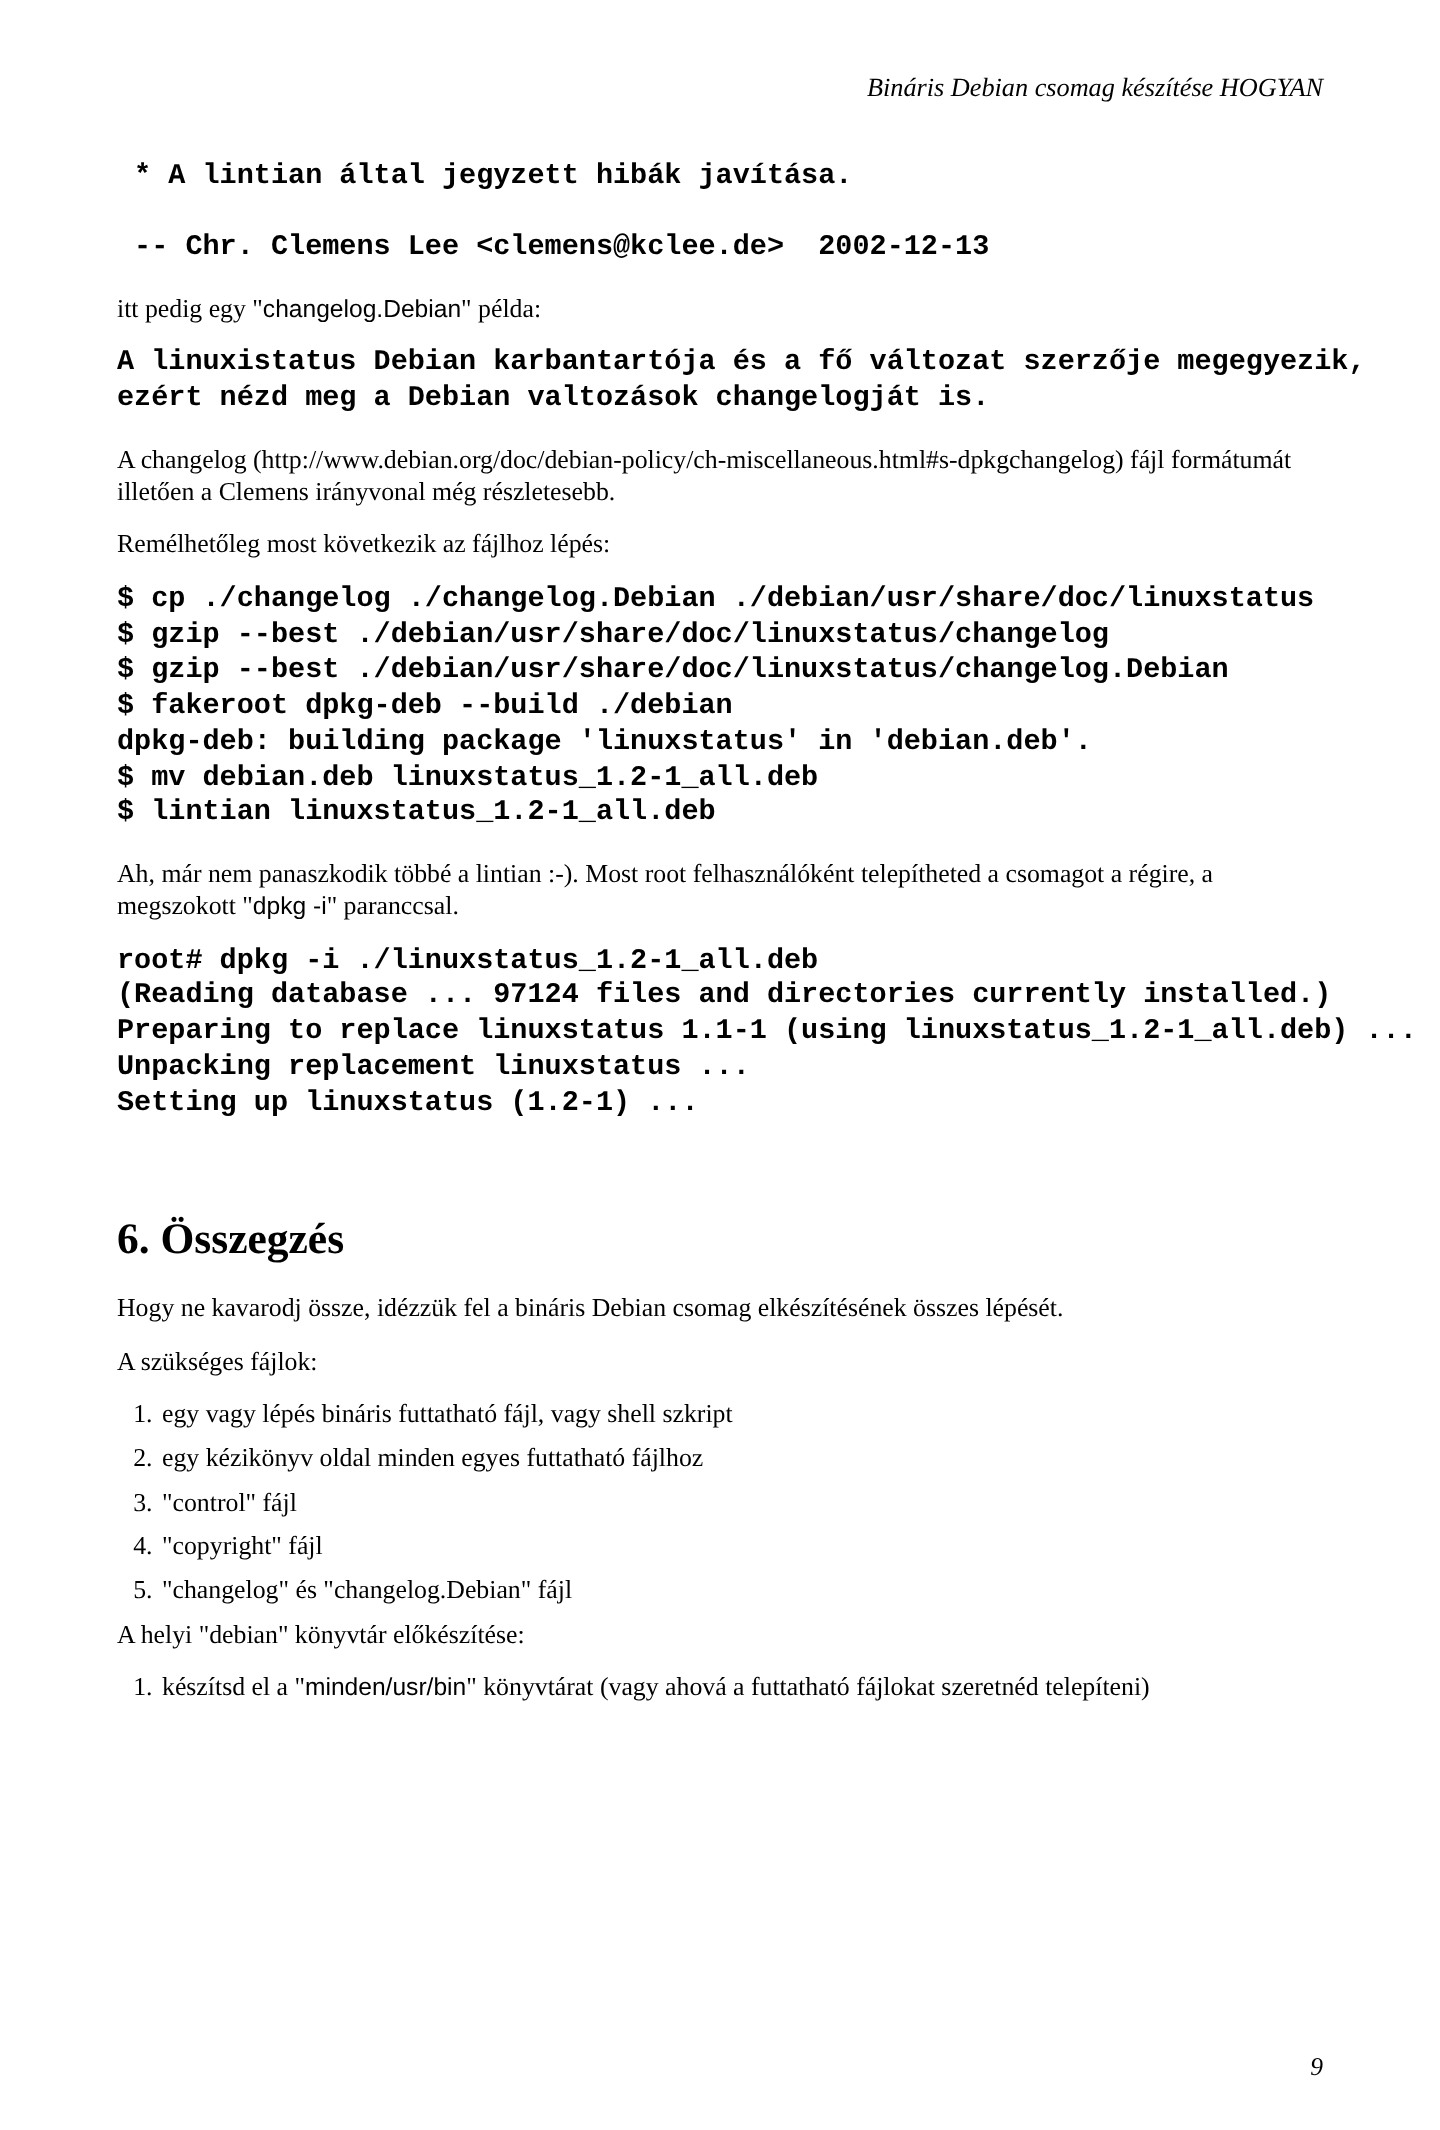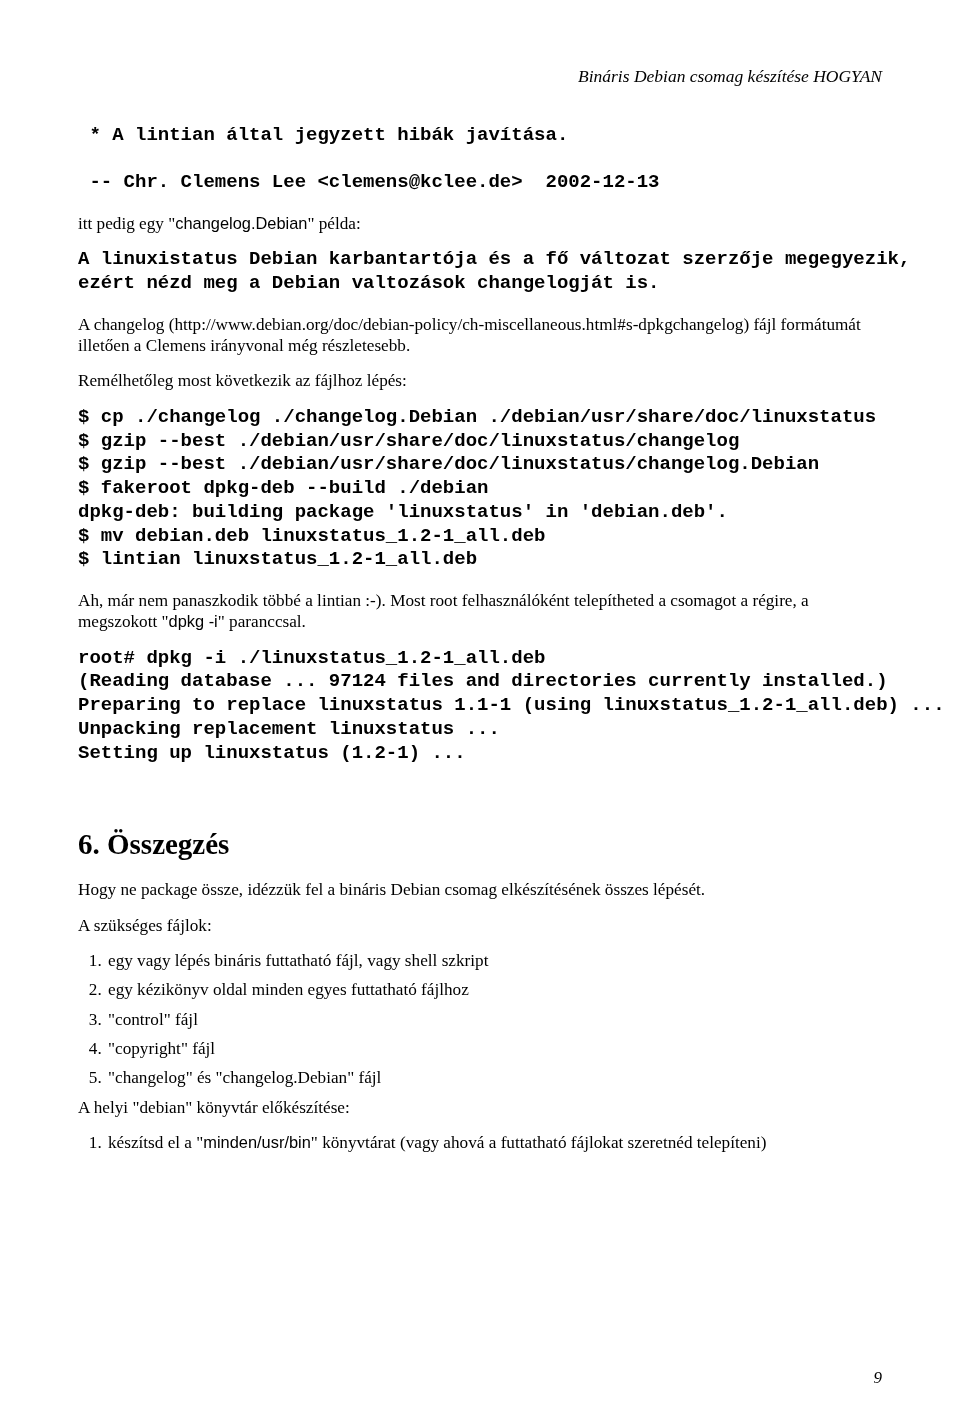--- a/index.html
+++ b/index.html
@@ -7,21 +7,21 @@
     margin: 0;
     padding: 0;
     background: #fff;
     font-family: "Times New Roman", Times, serif;
   }
   .page {
     width: 960px;
     height: 1420px;
     position: relative;
     box-sizing: border-box;
-    padding: 66px 78px 0 78px;
+    padding: 48px 78px 0 78px;
     color: #000;
     font-size: 17.2px;
     line-height: 1.24;
   }
   .running-head {
     text-align: right;
     font-style: italic;
     font-size: 17.5px;
     margin-bottom: 36px;
   }
@@ -98,21 +98,21 @@
   </p>
 
   <pre class="code">root# dpkg -i ./linuxstatus_1.2-1_all.deb
 (Reading database ... 97124 files and directories currently installed.)
 Preparing to replace linuxstatus 1.1-1 (using linuxstatus_1.2-1_all.deb) ...
 Unpacking replacement linuxstatus ...
 Setting up linuxstatus (1.2-1) ...</pre>
 
   <h2 class="section">6. Összegzés</h2>
 
-  <p class="body">Hogy ne package össze, idézzük fel a bináris Debian csomag elkészítésének összes lépését.</p>
+  <p class="body">Hogy ne kavarodj össze, idézzük fel a bináris Debian csomag elkészítésének összes lépését.</p>
 
   <p class="body">A szükséges fájlok:</p>
 
   <ol class="steps">
     <li>egy vagy lépés bináris futtatható fájl, vagy shell szkript</li>
     <li>egy kézikönyv oldal minden egyes futtatható fájlhoz</li>
     <li>"control" fájl</li>
     <li>"copyright" fájl</li>
     <li>"changelog" és "changelog.Debian" fájl</li>
   </ol>

